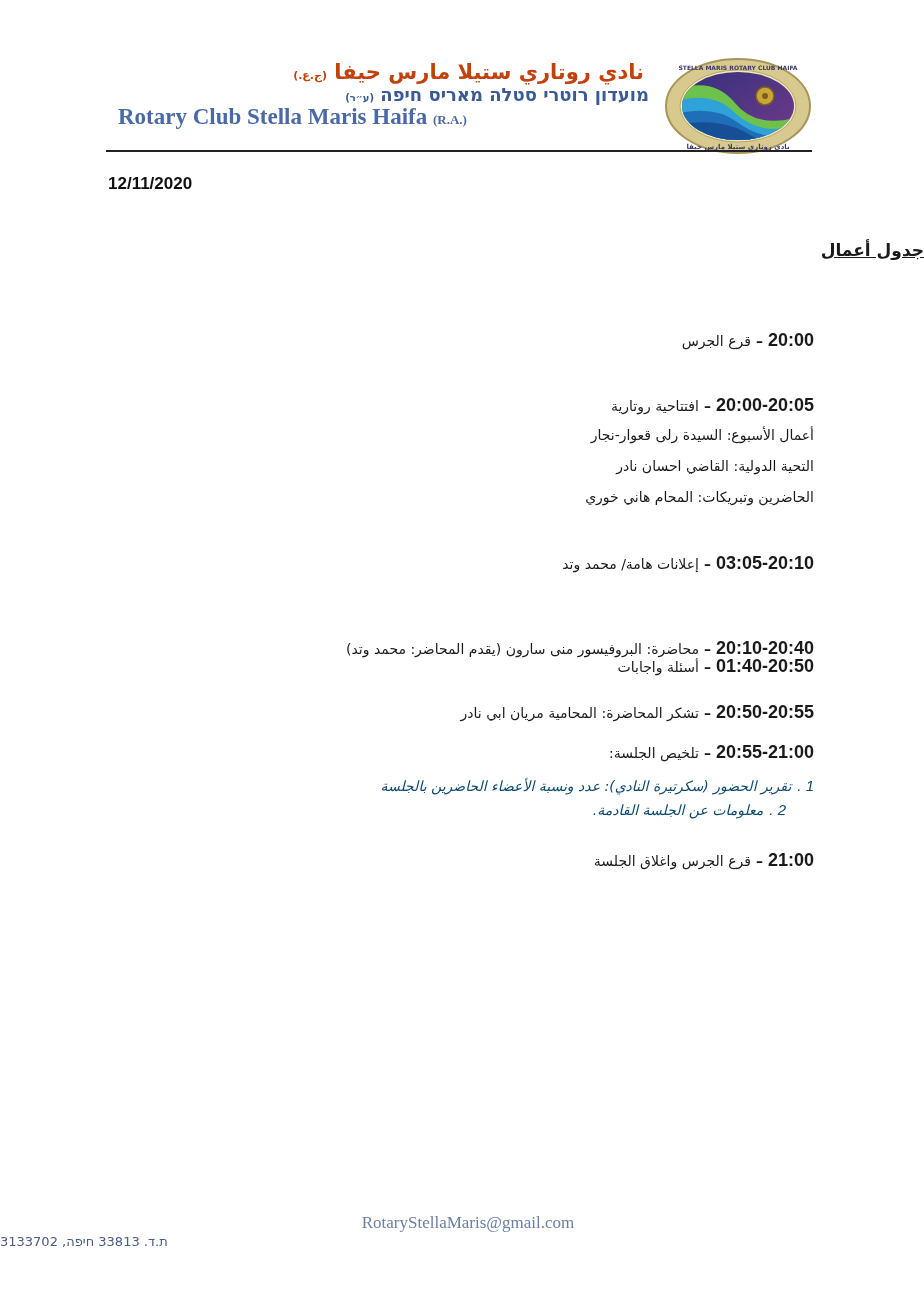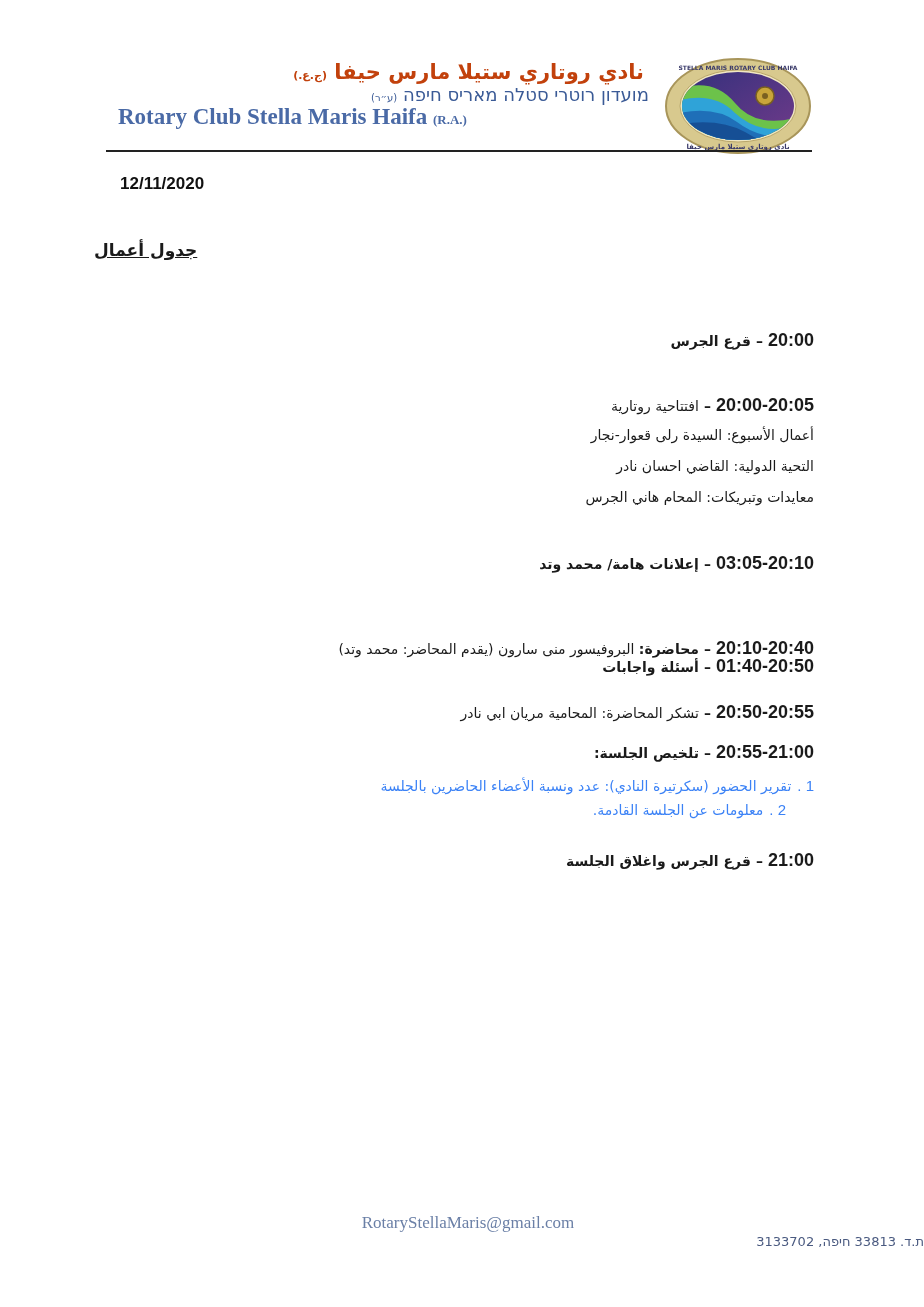--- a/index.html
+++ b/index.html
@@ -8,69 +8,69 @@
     font-family: "Liberation Sans", "DejaVu Sans", sans-serif; color: #1a1a1a;
   }
   .header-ar {
     position: absolute; right: 280px; top: 60px; direction: rtl;
     font-family: "DejaVu Sans", sans-serif; font-weight: bold; font-size: 21px; color: #c2410c;
     white-space: nowrap;
   }
   .header-ar .small { font-size: 11px; font-weight: bold; }
   .header-he {
     position: absolute; right: 275px; top: 84px; direction: rtl;
-    font-family: "DejaVu Sans", sans-serif; font-weight: normal; font-size: 18px; color: #3a5a96;
+    font-family: "DejaVu Sans", sans-serif; font-weight: bold; font-size: 18px; color: #3a5a96;
     white-space: nowrap;
   }
   .header-he .small { font-size: 10px; }
   .header-en {
     position: absolute; left: 118px; top: 104px;
     font-family: "Liberation Serif", "DejaVu Serif", serif; font-weight: bold; font-size: 23px; color: #4a6aa6;
     white-space: nowrap;
   }
   .header-en .small { font-size: 13px; }
   .logo {
     position: absolute; left: 665px; top: 58px; width: 146px; height: 96px;
   }
   .header-rule {
     position: absolute; left: 106px; top: 150px; width: 706px; height: 2px; background: #222;
   }
   .date {
-    position: absolute; left: 120px; top: 174px; font-weight: bold; font-size: 17px; color: #111;
+    position: absolute; left: 108px; top: 174px; font-weight: bold; font-size: 17px; color: #111;
   }
   .doc-title {
-    position: absolute; left: 14px; right: 0; top: 240px; text-align: left;
+    position: absolute; left: 0; right: 0; top: 240px; text-align: right;
     padding-left: 80px;
     font-weight: bold; font-size: 17px; direction: rtl; text-decoration: underline;
     font-family: "DejaVu Sans", sans-serif;
   }
   .line {
     position: absolute; right: 110px; direction: rtl; white-space: nowrap;
     font-family: "DejaVu Sans", sans-serif; font-size: 14px; color: #1a1a1a;
   }
   .line .time {
     font-family: "Liberation Sans", sans-serif; font-weight: bold; font-size: 18px; direction: ltr; unicode-bidi: isolate; text-align: right;
   }
   .line .dash { font-weight: bold; margin: 0 5px; }
-  .line .bold { font-weight: bold; }
+  .line .bold { font-weight: normal; }
   .sub {
     position: absolute; right: 110px; direction: rtl; white-space: nowrap;
     font-family: "DejaVu Sans", sans-serif; font-size: 14px; color: #1a1a1a;
   }
   .numbered {
     position: absolute; right: 110px; direction: rtl; white-space: nowrap;
-    font-family: "DejaVu Sans", sans-serif; font-size: 14px; color: #3b82f6;
+    font-family: "DejaVu Sans", sans-serif; font-size: 14px; color: #0c4a6e; font-style: italic;
   }
   .numbered .num { font-family: "Liberation Sans", sans-serif; font-size: 15px; margin-left: 6px; }
   .footer-email {
     position: absolute; left: 0; right: 0; top: 1213px; text-align: center; padding-left: 12px;
     font-family: "Liberation Serif", "DejaVu Serif", serif; font-size: 17px; color: #6a7fa6;
   }
   .footer-addr {
-    position: absolute; left: 0; right: 0; top: 1234px; text-align: right;
+    position: absolute; left: 0; right: 0; top: 1234px; text-align: left;
     font-family: "DejaVu Sans", sans-serif; font-size: 13px; color: #4a5a80; direction: rtl;
   }
 </style>
 </head>
 <body>
 
 <div class="header-ar">
   <span>نادي روتاري ستيلا مارس حيفا</span>
   <span class="small">(ج.ع.)</span>
 </div>
@@ -117,21 +117,21 @@
 
 <div class="line bold-line" style="top:330px">
   <span class="time">20:00</span><span class="dash">–</span><span class="bold">قرع الجرس</span>
 </div>
 
 <div class="line" style="top:395px">
   <span class="time">20:00-20:05</span><span class="dash">–</span><span>افتتاحية روتارية</span>
 </div>
 <div class="sub" style="top:427px">أعمال الأسبوع: السيدة رلى قعوار-نجار</div>
 <div class="sub" style="top:458px">التحية الدولية: القاضي احسان نادر</div>
-<div class="sub" style="top:489px">معايدات وتبريكات: المحام هاني الجرس</div>
+<div class="sub" style="top:489px">الحاضرين وتبريكات: المحام هاني خوري</div>
 
 <div class="line" style="top:553px">
   <span class="time">03:05-20:10</span><span class="dash">–</span><span class="bold">إعلانات هامة/ محمد وتد</span>
 </div>
 
 <div class="line" style="top:638px">
   <span class="time">20:10-20:40</span><span class="dash">–</span><span class="bold">محاضرة:</span>
   <span>البروفيسور منى سارون (يقدم المحاضر: محمد وتد)</span>
 </div>
 

